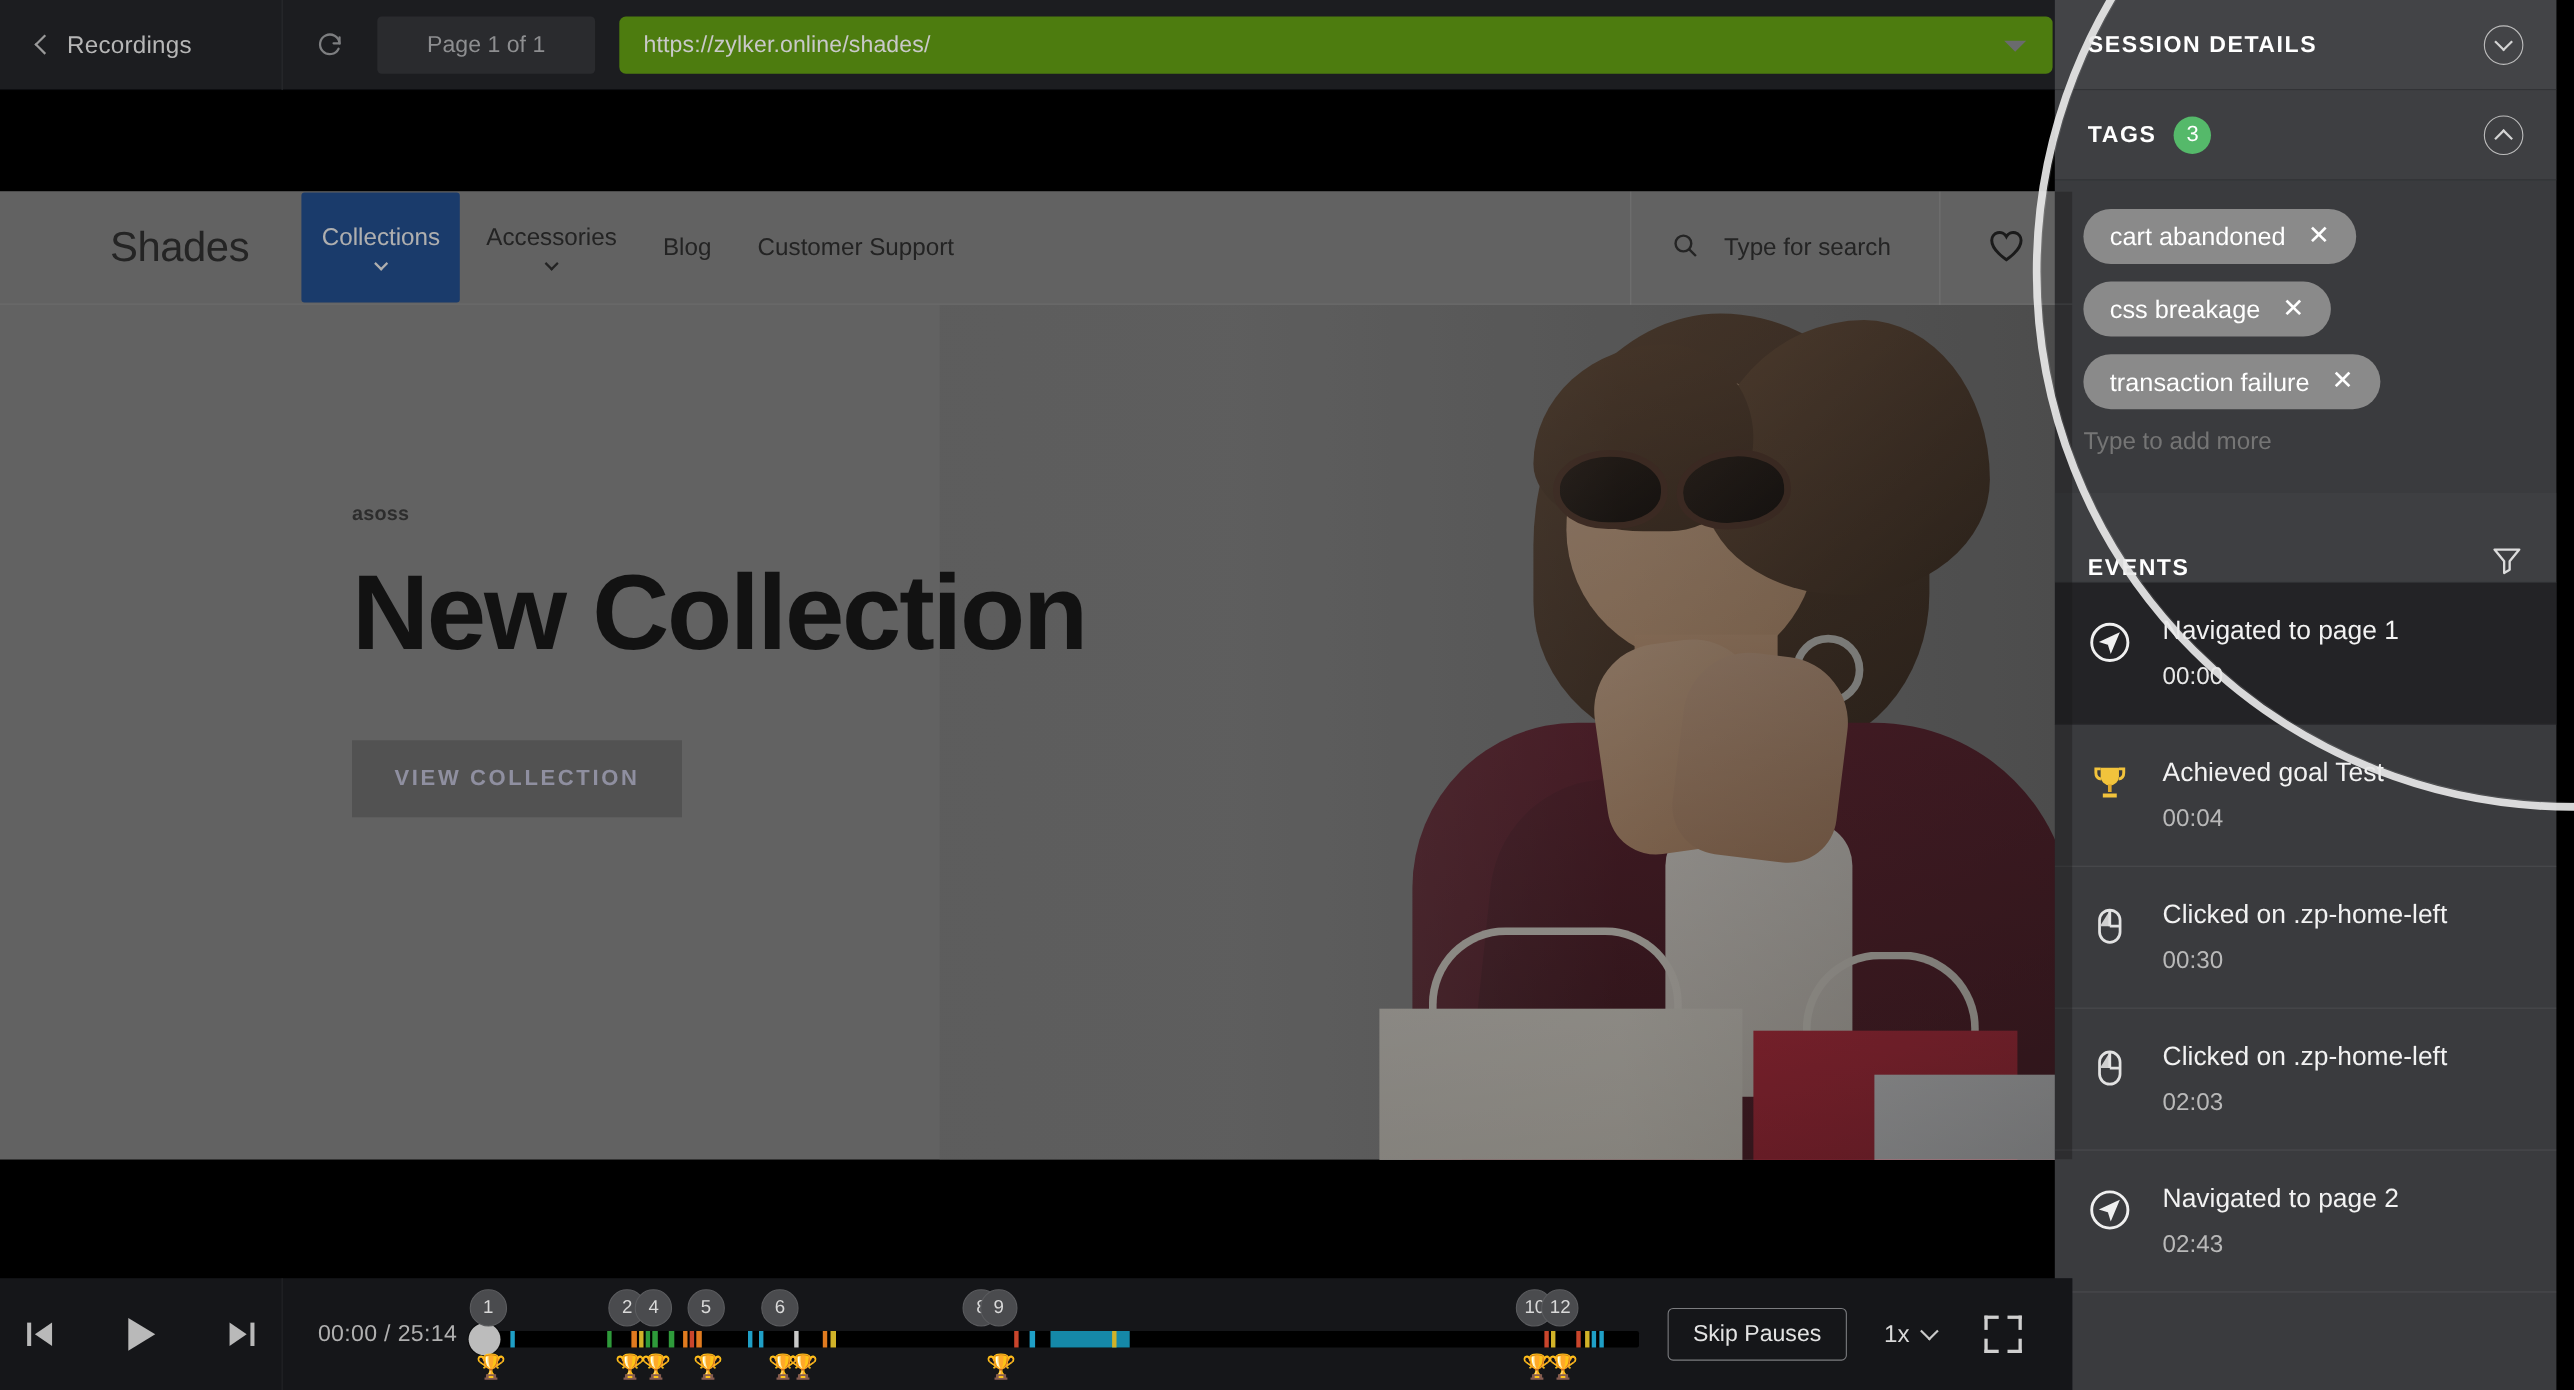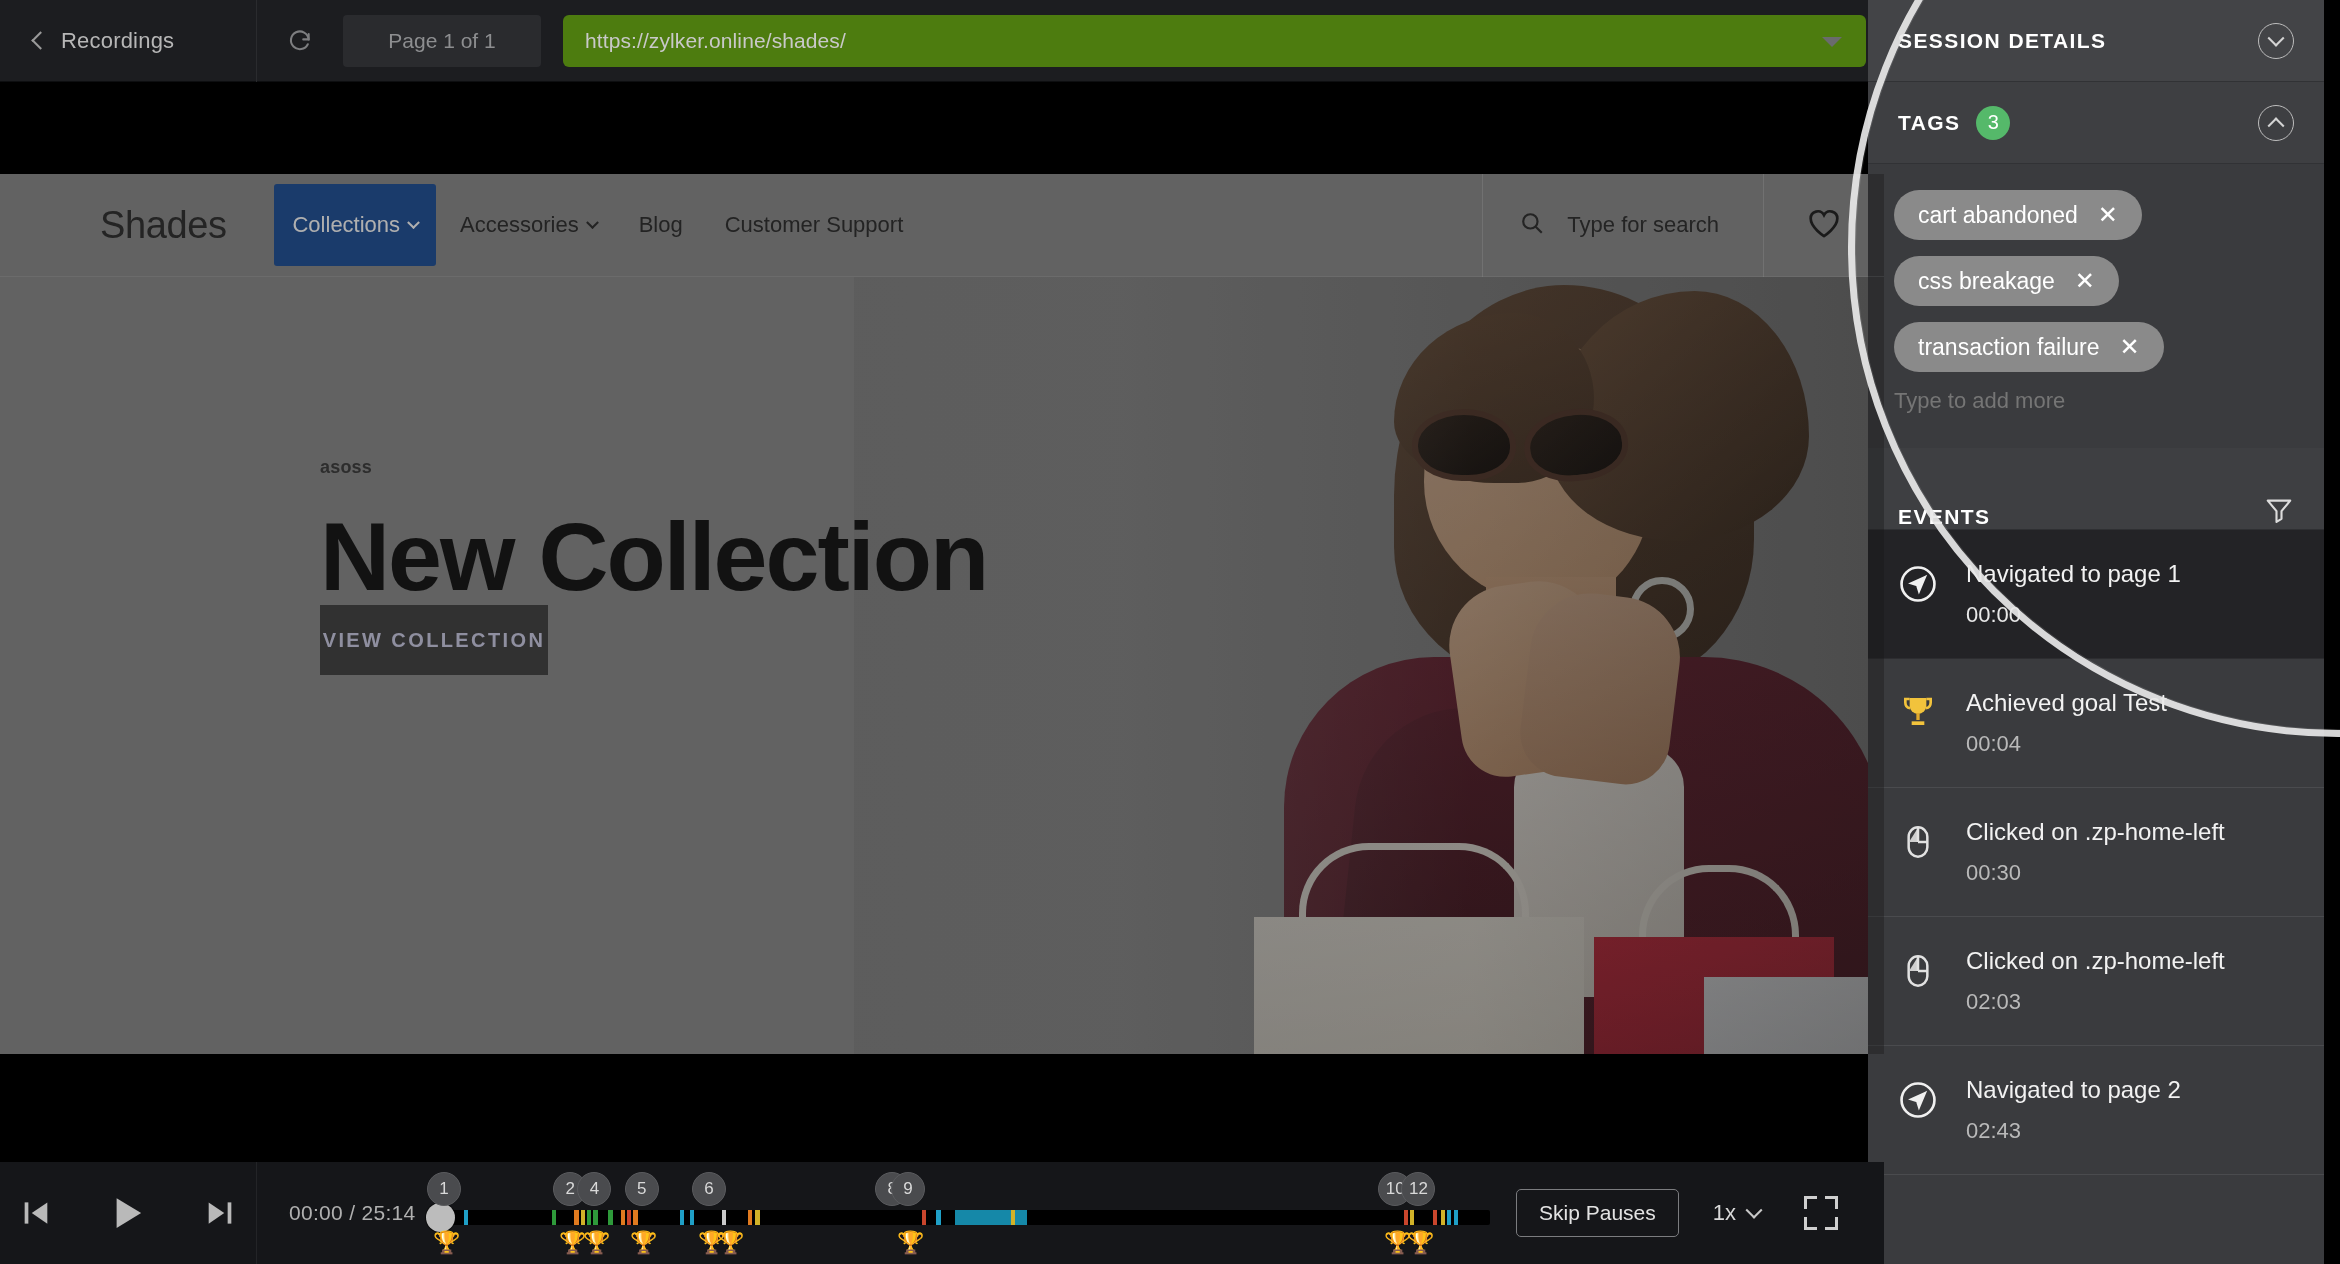--- a/index.html
+++ b/index.html
@@ -63,21 +63,21 @@
 
   .site-header{
     position:absolute; left:0; top:0; width:100%; height:103px;
     display:flex; align-items:center; z-index:20;
     border-bottom:1px solid rgba(255,255,255,.12);
   }
   .brand{ font-size:38px; color:#2c2c2c; font-weight:400; margin-left:100px; letter-spacing:-.4px;}
   .nav{ display:flex; align-items:center; margin-left:48px; gap:6px; }
   .nav a{
     color:#2b2b2b; font-size:22px; text-decoration:none; padding:28px 18px; display:flex;
-    align-items:center; gap:9px; white-space:nowrap;
+    align-items:center; gap:9px; white-space:nowrap;flex-direction:column;
   }
   .nav a.active{ background:#1e4f98; color:#fff; border-radius:3px; }
   .cdown{ width:9px;height:9px;border-right:2px solid currentColor;border-bottom:2px solid currentColor;
     transform:rotate(45deg) translate(-2px,-2px); display:inline-block;}
   .hdr-right{ margin-left:auto; display:flex; align-items:stretch; height:103px; }
   .searchbox{
     display:flex; align-items:center; gap:22px; padding:0 44px 0 36px;
     border-left:1px solid rgba(255,255,255,.2); border-right:1px solid rgba(255,255,255,.2);
   }
   .search-ph{ color:#2c2c2c; font-size:22px; }
@@ -133,22 +133,22 @@
   .handleW,.handleR{ position:absolute; border:7px solid #efeae0; border-bottom:none;
     border-radius:70px 70px 0 0; }
   .handleW{ left:205px; top:566px; width:230px;height:90px; }
   .handleR{ left:545px; top:588px; width:160px;height:84px; }
   .photo-shade{ position:absolute; inset:0; background:linear-gradient(90deg,rgba(130,130,130,.9) 0%,rgba(120,120,120,.35) 26%,rgba(40,40,40,.18) 60%,rgba(30,30,30,.30) 100%); }
 
   .hero-copy{ position:absolute; left:320px; top:180px; z-index:10;}
   .eyebrow{ color:#3a3a3a; font-size:18px; font-weight:bold; letter-spacing:.2px;}
   .h1{ color:#111; font-size:97px; font-weight:bold; letter-spacing:-2px; margin-top:30px; line-height:1;}
   .cta{
-    display:inline-flex; align-items:center; justify-content:center;
-    width:228px; height:70px; background:#404040; color:#cfcfe8;
+    margin-top:68px; display:inline-flex; align-items:center; justify-content:center;
+    width:300px; height:70px; background:#737373; color:#cfcfe8;
     font-size:20px; font-weight:bold; letter-spacing:2.4px; text-decoration:none;
   }
 
   
   .rpanel{
     position:absolute; right:16px; top:0; width:456px; height:1264px;
     background:#3a3b3e; color:#fff; overflow:hidden;
   }
   .sec-head{
     height:82px; display:flex; align-items:center; padding:0 30px;

